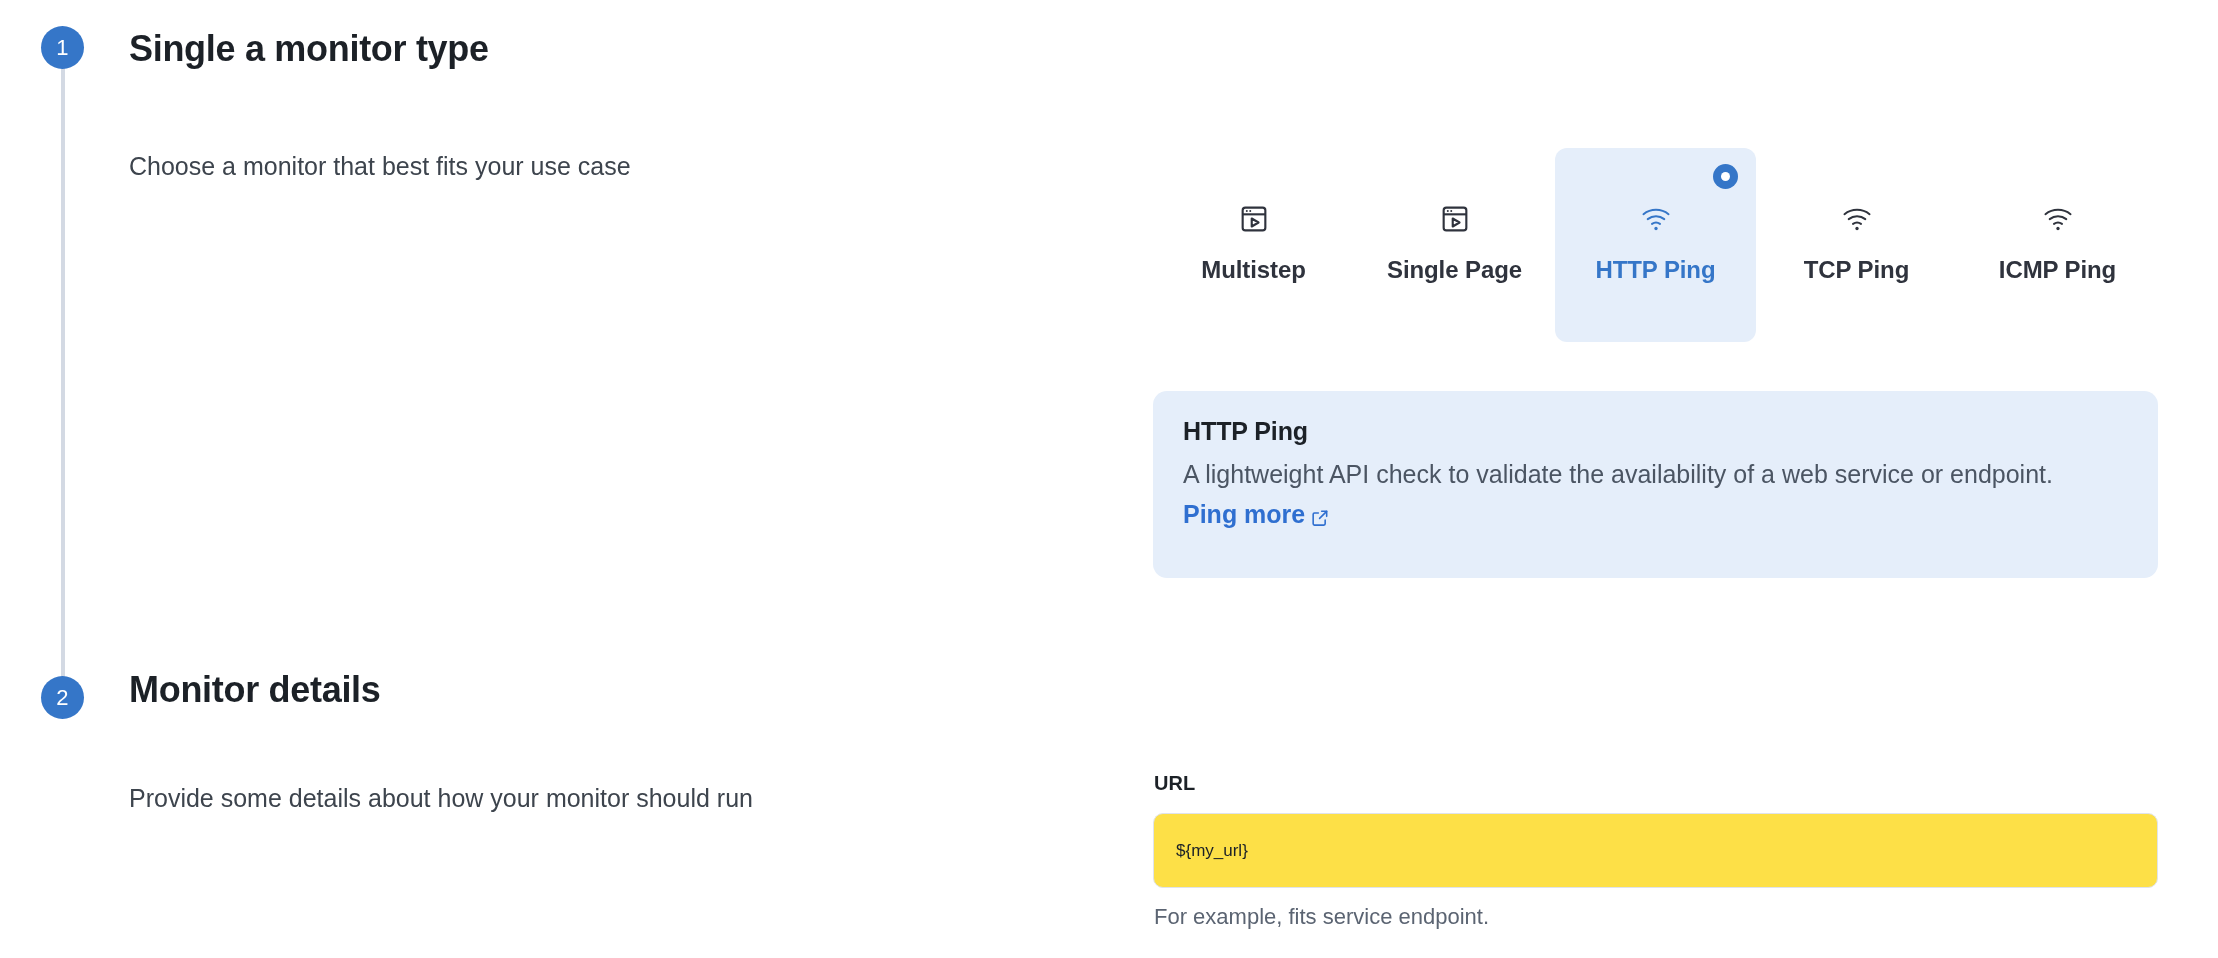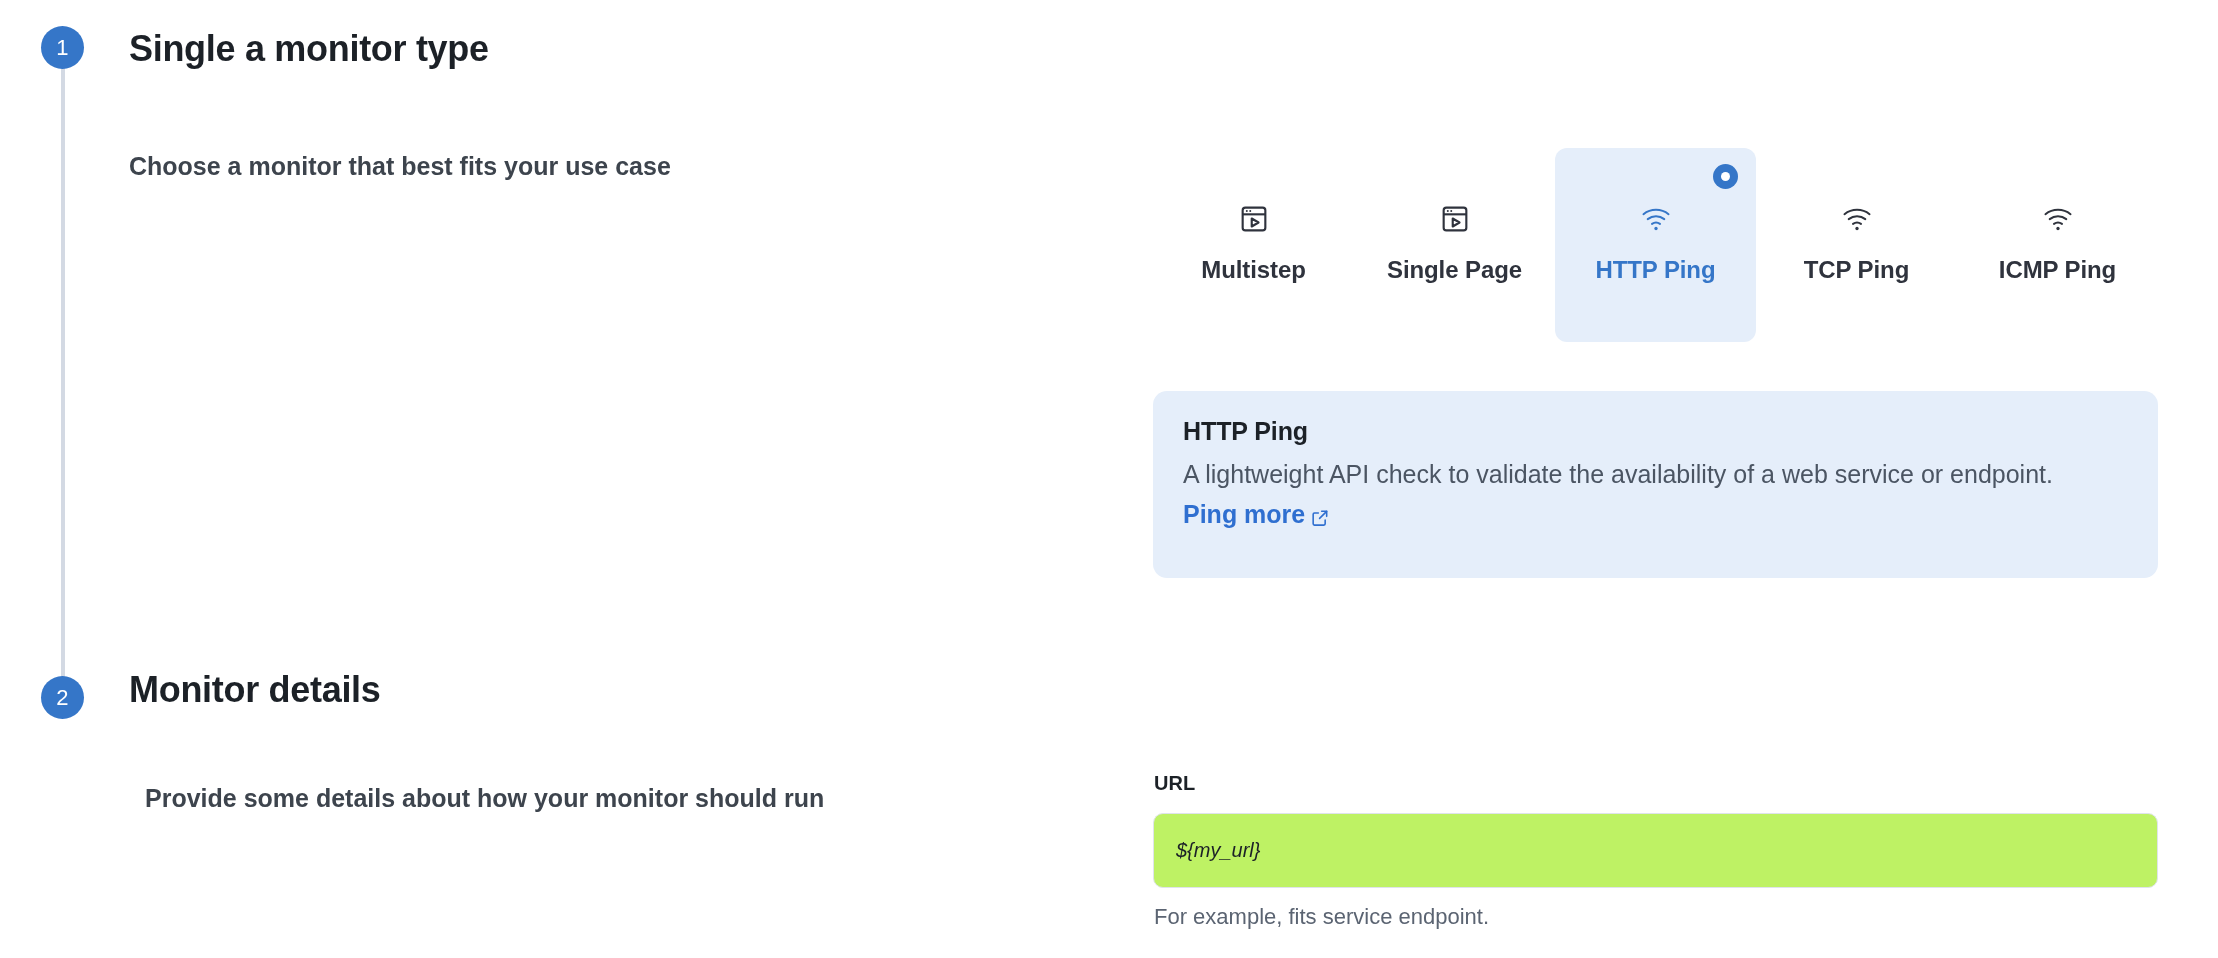--- a/index.html
+++ b/index.html
@@ -59,25 +59,25 @@
     white-space: nowrap;
   }
   .step-title.t1 { top: 28px; }
   .step-title.t2 { top: 669px; }
 
   .step-sub {
     position: absolute;
     left: 129px;
     color: #3d444d;
     font-size: 25px;
-    font-weight: 700;
+    font-weight: 400;
     white-space: nowrap;
   }
   .step-sub.b1 { top: 152px; }
-  .step-sub.b2 { top: 784px; margin-left: 16px; }
+  .step-sub.b2 { top: 784px; }
 
   
   .type-row {
     position: absolute;
     left: 1153px;
     top: 148px;
     width: 1005px;
     height: 194px;
     display: flex;
     align-items: center;
@@ -188,29 +188,28 @@
     color: #1c2127;
     letter-spacing: 0.1px;
   }
 
   .url-input {
     position: absolute;
     left: 1153px;
     top: 813px;
     width: 1005px;
     height: 75px;
-    background: #bef264;
+    background: #fde047;
     border: 1px solid #dfe3eb;
     border-radius: 10px;
     font-family: "Liberation Sans", sans-serif;
-    font-size: 20px;
+    font-size: 17px;
     color: #1c2127;
     padding: 0 22px;
     outline: none;
-    font-style: italic;
   }
 
   .field-help {
     position: absolute;
     left: 1154px;
     top: 904px;
     font-size: 22px;
     color: #5b6472;
   }
 </style>

